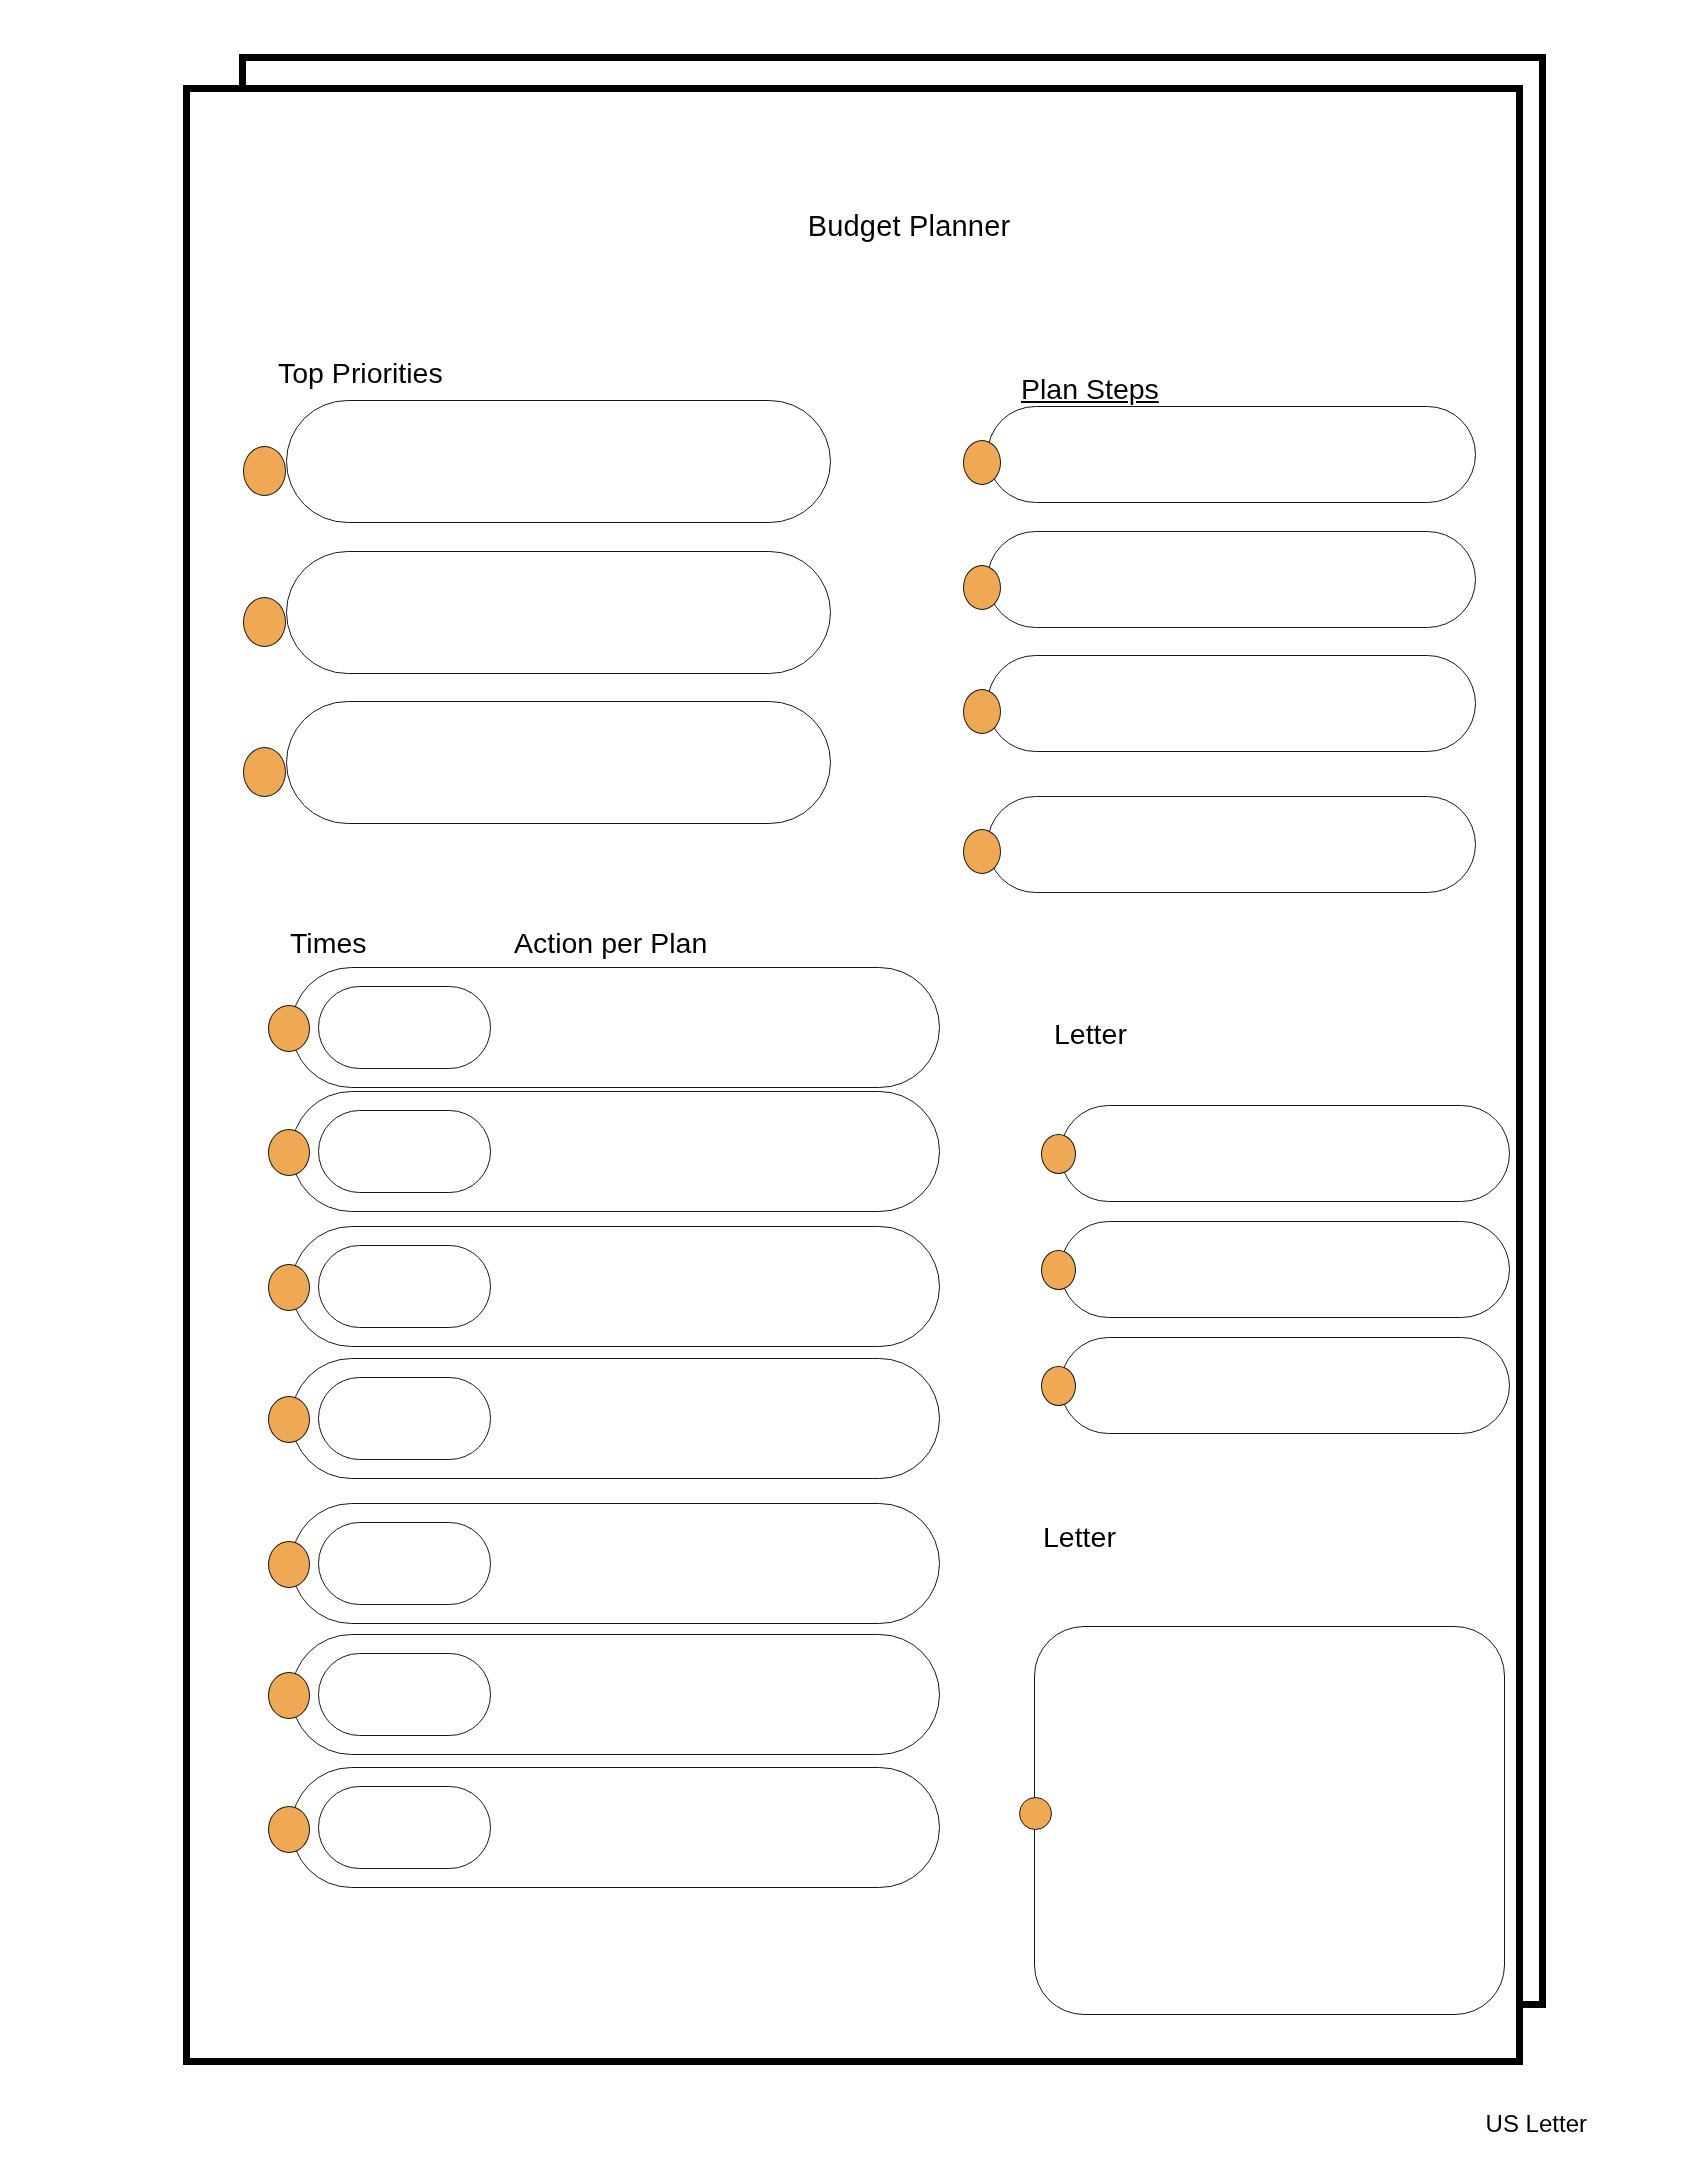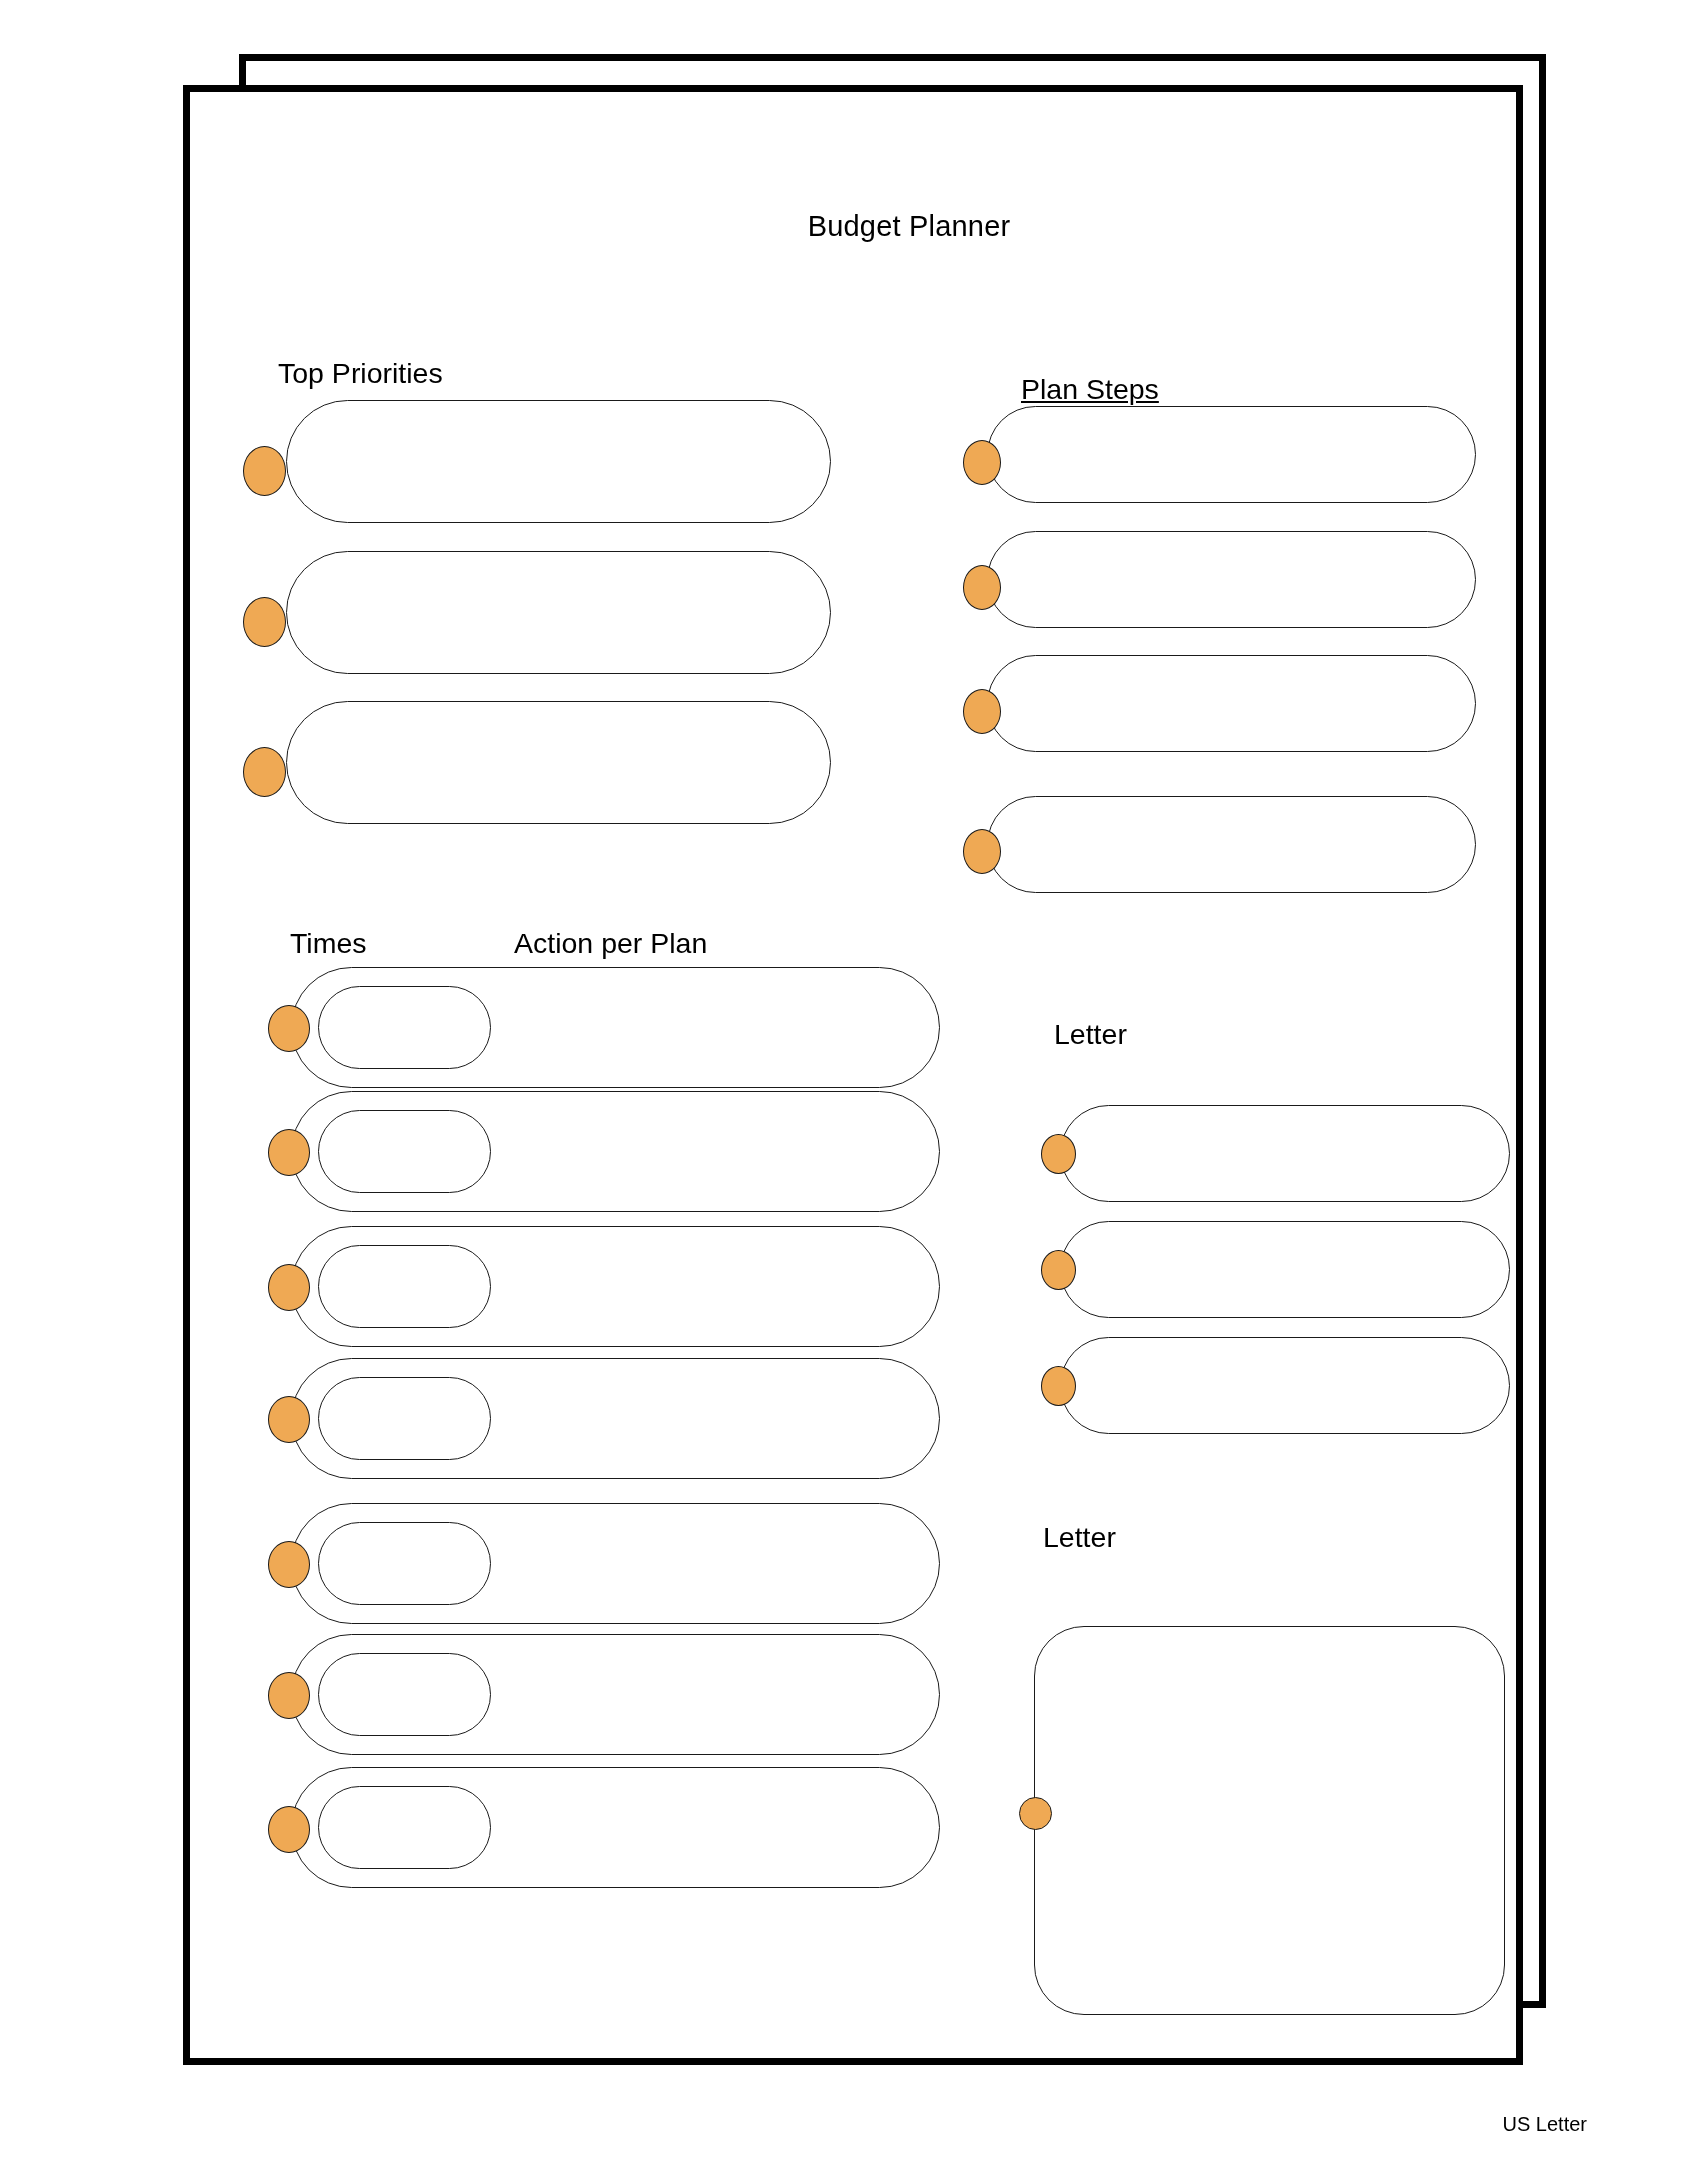--- a/index.html
+++ b/index.html
@@ -41,21 +41,21 @@
     position:absolute;background:#EFA954;border:1.5px solid #1a1a1a;
     border-radius:50%;box-sizing:border-box;z-index:6;
   }
 
   
   .layer-outer{z-index:4;}
   .layer-inner{z-index:5;}
 
   
   #paper-size{
-    position:absolute;right:43px;top:2110px;font-size:20px;line-height:28px;
+    position:absolute;right:43px;top:2110px;font-size:24px;line-height:28px;
     white-space:nowrap;
   }
 </style>
 </head>
 <body>
 
 <div id="stage">
 
   <div class="frame" id="frame-back"></div>
   <div class="frame" id="frame-front"></div>

